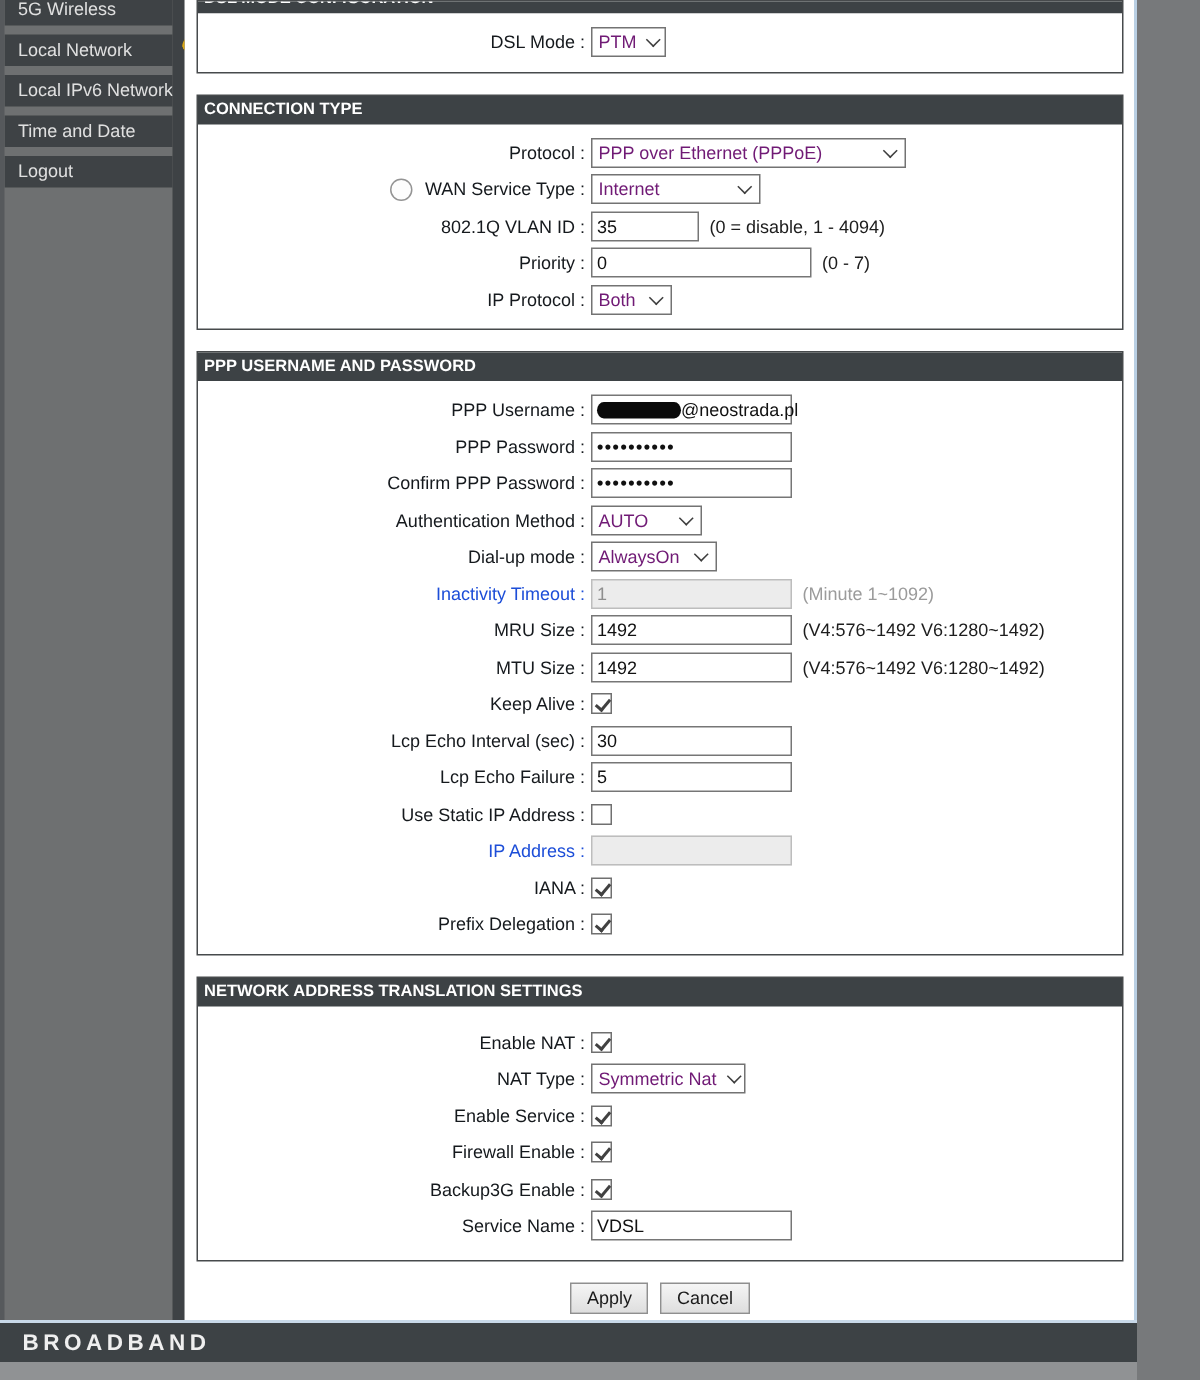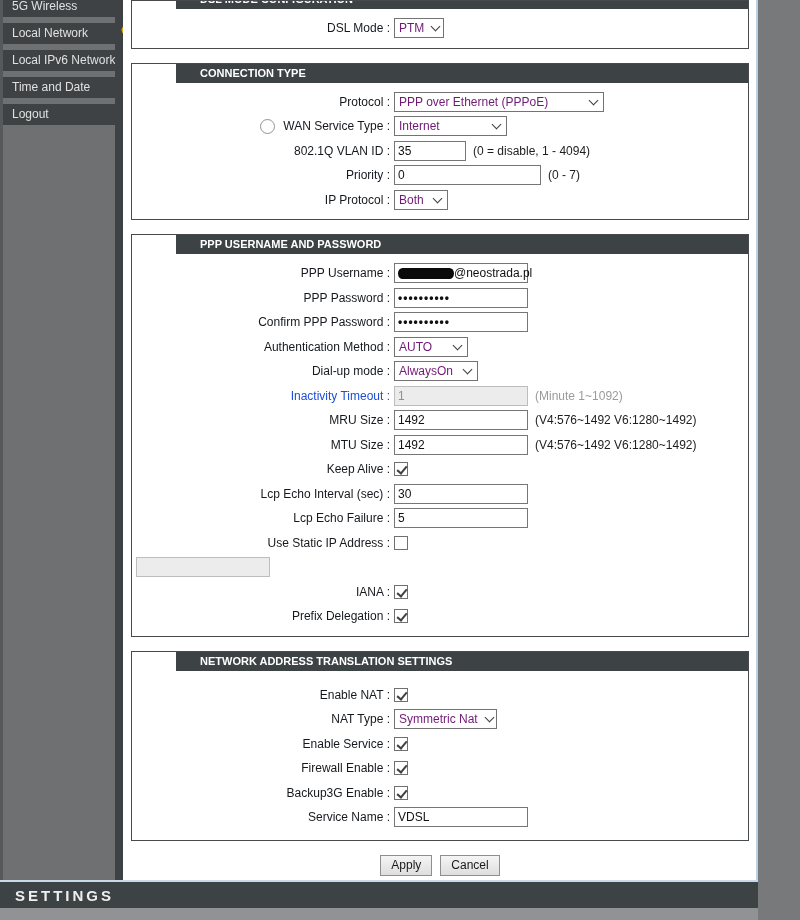--- a/index.html
+++ b/index.html
@@ -35,21 +35,21 @@
     color:#eaf2ff; font-family:"Liberation Serif", serif; font-style:italic; font-weight:bold;
     font-size:17px; text-align:center; line-height:25px;
   }
   .status-text { position:absolute; left:41px; top:9px; color:#1a9a1a; font-weight:bold; font-size:12px; line-height:13px; }
 
   
   .content { flex:1; background:#ffffff; border-right:2px solid #bad0e4; padding-left:8px; overflow:hidden; }
   .box { width:618px; border:1px solid #474a4c; margin-bottom:14px; background:#fff; }
   .box-header {
     background:#3d4245; color:#ffffff; font-weight:bold; font-size:11px;
-    height:19px; line-height:19px; padding-left:24px;margin-left:44px;
+    height:19px; line-height:19px; padding-left:4px;
   }
   .cut-header { height:8px; overflow:hidden; }
   .cut-header .box-header { margin-top:-11px; }
   .box-body { padding:7px 0; }
   .box-body.pad-lg { padding:12px 0 10px 0; }
 
   .row { display:flex; align-items:center; height:24.5px; }
   .lbl {
     width:258px; display:flex; justify-content:flex-end; align-items:center; gap:8px;
     font-weight:normal; font-size:12px; color:#15191d; text-align:left; white-space:nowrap;
@@ -311,20 +311,23 @@
             </div>
             <div class="row">
               <div class="lbl">
                   <span>Use Static IP Address :</span>
                 </div>
               <div class="field">
                 <span class="checkbox"></span>
               </div>
             </div>
             <div class="row disabled">
+              <div class="lbl">
+                  <span>IP Address :</span>
+                </div>
               <div class="field">
                 <input class="txt w146 dis" disabled="" value="" style="">
               </div>
             </div>
             <div class="row">
               <div class="lbl">
                   <span>IANA :</span>
                 </div>
               <div class="field">
                 <span class="checkbox checked"></span>
@@ -400,18 +403,18 @@
 
         <div class="btn-row">
           <button class="btn">Apply</button>
           <button class="btn">Cancel</button>
         </div>
 
       </div>
     </div>
 
     <div class="footer">
-      <span class="brand">SETTINGS</span>
+      <span class="brand">BROADBAND</span>
     </div>
   </div>
 
   <div class="bottom-strip"></div>
 </div>
 
 </body></html>

